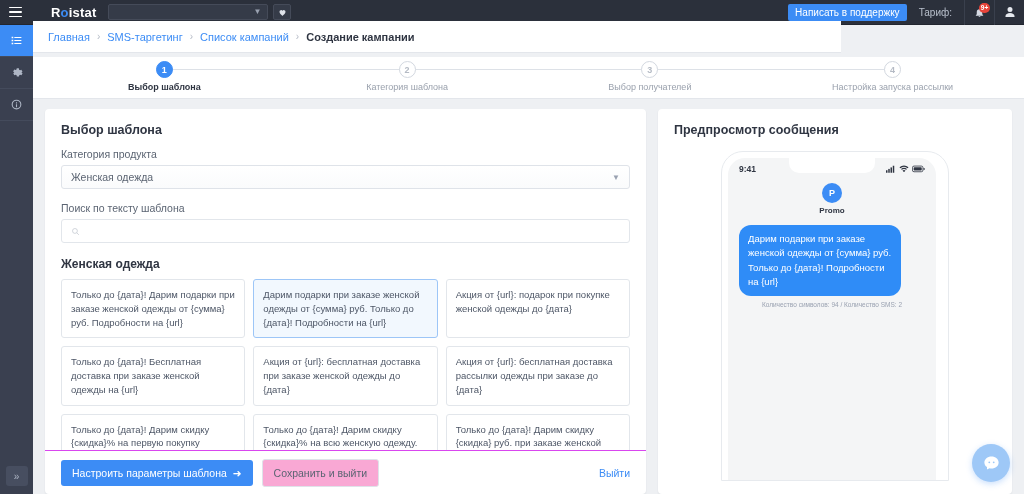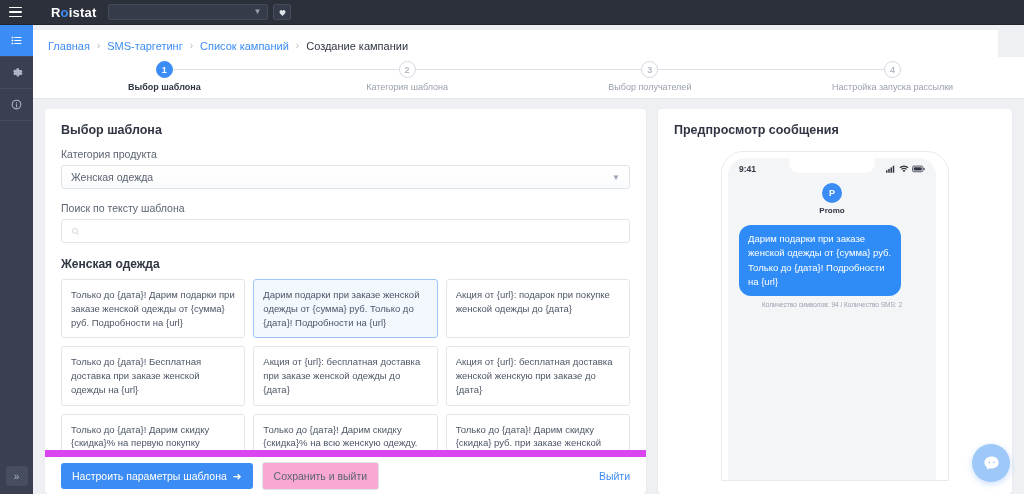--- a/index.html
+++ b/index.html
@@ -71,26 +71,26 @@
   .rail-item.active svg { fill: #fff; }
   .rail-spacer { flex: 1; }
   .rail-collapse {
     width: 22px; height: 20px; margin-bottom: 8px; background: #474e60; border-radius: 3px;
     display: flex; align-items: center; justify-content: center; cursor: pointer;
     color: #aeb6c5; font-size: 10px;
   }
 
   
   .crumbbar {
-    position: absolute; top: 30px; left: 33px; width: 965px; height: 32px;
+    position: absolute; top: 21px; left: 33px; width: 808px; height: 32px;
     background: #fff; border-bottom: 1px solid #e3e6eb;
     display: flex; align-items: center; padding-left: 15px; gap: 7px;
   }
   .crumb { font-size: 11px; color: #3c8cf5; cursor: pointer; }
-  .crumb.current { color: #2f3542; font-weight: 400; cursor: default; }
+  .crumb.current { color: #2f3542; font-weight: 700; cursor: default; }
   .crumb-sep { font-size: 10px; color: #b6bcc7; }
 
   
   .stepper {
     position: absolute; top: 57px; left: 33px; width: 991px; height: 42px;
     background: #fff; border-bottom: 1px solid #e3e6eb;
   }
   .steps { position: relative; display: flex; padding: 0 10px; height: 42px; }
   .step { flex: 1; position: relative; display: flex; flex-direction: column;
     align-items: center; padding-top: 4px; }
@@ -143,21 +143,21 @@
   .cards-scroll { height: 172px; overflow: hidden; }
   .cards-grid { display: grid; grid-template-columns: repeat(3, 1fr); gap: 8px; }
   .tcard {
     border: 1px solid #e2e6eb; border-radius: 3px; background: #fff;
     padding: 8px 9px; font-size: 9.5px; line-height: 1.45; color: #4d5666;
     cursor: pointer; min-height: 54px;
   }
   .tcard.selected { border-color: #9dc6f7; background: #f2f8fe; }
 
   .panel-footer {
-    height: 44px; border-top: 7px solid #d946ef; display: flex; align-items: center;
+    height: 44px; border-top: 1px solid #d946ef; display: flex; align-items: center;
     padding: 0 16px; gap: 9px;
   }
   .btn-primary {
     background: #3c8cf5; color: #fff; border: none; border-radius: 3px;
     font-size: 10.5px; padding: 7px 11px; cursor: pointer; font-family: inherit;
     display: flex; align-items: center; gap: 6px;
   }
   .btn-secondary {
     background: #f9a8d4; color: #5b6472; border: 1px solid #dfe3e9; border-radius: 3px;
     font-size: 10.5px; padding: 7px 11px; cursor: pointer; font-family: inherit;
@@ -227,20 +227,35 @@
   <div class="proj-select">
     <span></span>
     <span class="chev">▼</span>
   </div>
   <div class="heart-btn">
     <svg viewBox="0 0 24 24">
         <path d="M12 21s-8-5.5-8-11a4.5 4.5 0 018-2.8A4.5 4.5 0 0120 10c0 5.5-8 11-8 11z"></path>
       </svg>
   </div>
 
+  <div class="topbar-right">
+    <button class="support-btn">Написать в поддержку</button>
+    <span class="tariff">Тариф:</span>
+    <div class="bell-wrap">
+      <svg viewBox="0 0 24 24">
+          <path d="M12 22a2 2 0 002-2h-4a2 2 0 002 2zm6-6V11a6 6 0 10-12 0v5l-2 2v1h16v-1l-2-2z"></path>
+        </svg>
+      <span class="badge">9+</span>
+    </div>
+    <div class="avatar-wrap">
+      <svg viewBox="0 0 24 24">
+          <path d="M12 12a5 5 0 100-10 5 5 0 000 10zm0 2c-5 0-9 2.7-9 6v2h18v-2c0-3.3-4-6-9-6z"></path>
+        </svg>
+    </div>
+  </div>
 </div>
 
 <div class="rail">
   <div class="rail-item active">
     <svg viewBox="0 0 24 24">
         <path d="M3 5h3v3H3V5zm5 .5h13v2H8v-2zM3 10.5h3v3H3v-3zm5 .5h13v2H8v-2zM3 16h3v3H3v-3zm5 .5h13v2H8v-2z"></path>
       </svg>
   </div>
   <div class="rail-item">
     <svg viewBox="0 0 24 24">
@@ -313,21 +328,21 @@
 
       <div class="group-title">Женская одежда</div>
 
       <div class="cards-scroll">
         <div class="cards-grid">
           <div class="tcard">Только до {дата}! Дарим подарки при заказе женской одежды от {сумма} руб. Подробности на {url}</div>
           <div class="tcard selected">Дарим подарки при заказе женской одежды от {сумма} руб. Только до {дата}! Подробности на {url}</div>
           <div class="tcard">Акция от {url}: подарок при покупке женской одежды до {дата}</div>
           <div class="tcard">Только до {дата}! Бесплатная доставка при заказе женской одежды на {url}</div>
           <div class="tcard">Акция от {url}: бесплатная доставка при заказе женской одежды до {дата}</div>
-          <div class="tcard">Акция от {url}: бесплатная доставка женской женскую при заказе до {дата}</div>
+          <div class="tcard">Акция от {url}: бесплатная доставка рассылки одежды при заказе до {дата}</div>
           <div class="tcard">Только до {дата}! Дарим скидку {скидка}% на первую покупку женской одежды. Подробности на {url}</div>
           <div class="tcard">Только до {дата}! Дарим скидку {скидка}% на всю женскую одежду. Подробности на {url}</div>
           <div class="tcard">Только до {дата}! Дарим скидку {скидка} руб. при заказе женской одежды от {сумма} руб. Подробности на {url}</div>
         </div>
       </div>
     </div>
 
     <div class="panel-footer">
       <button class="btn-primary">
         <span>Настроить параметры шаблона</span>

